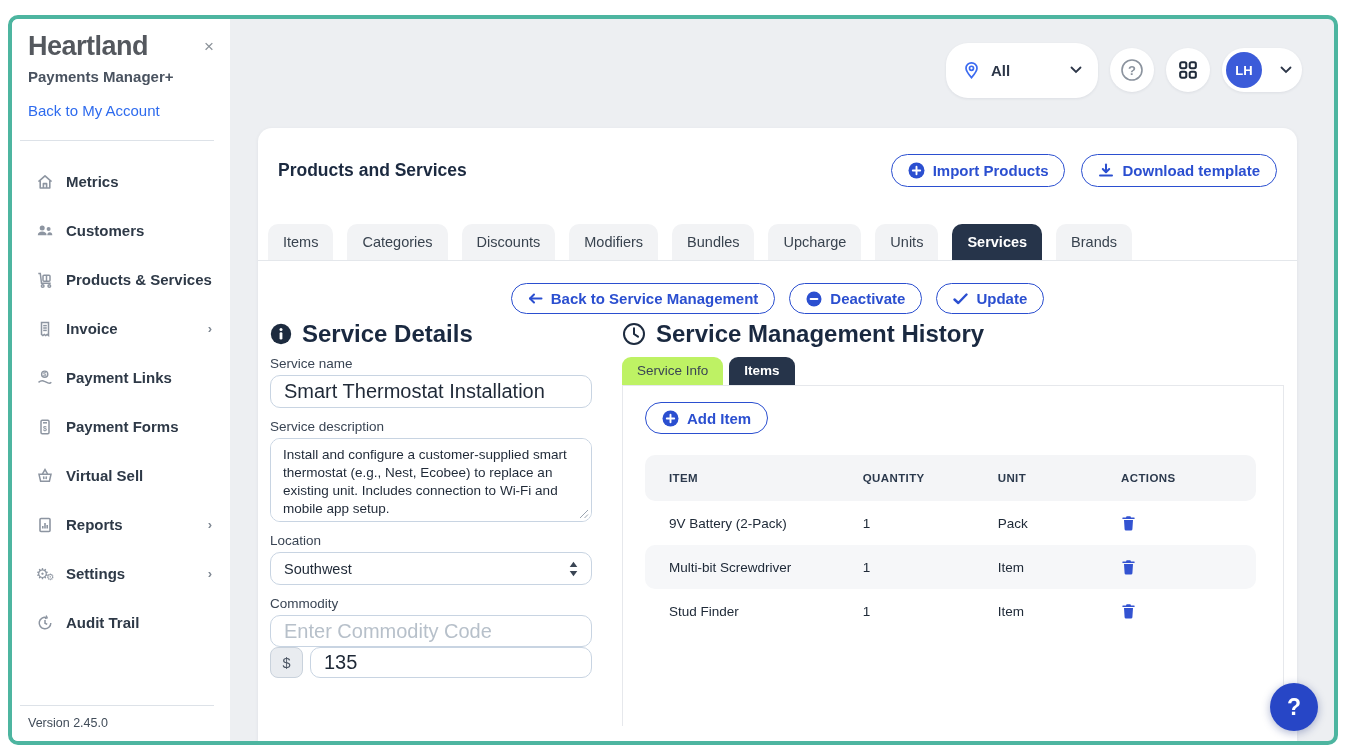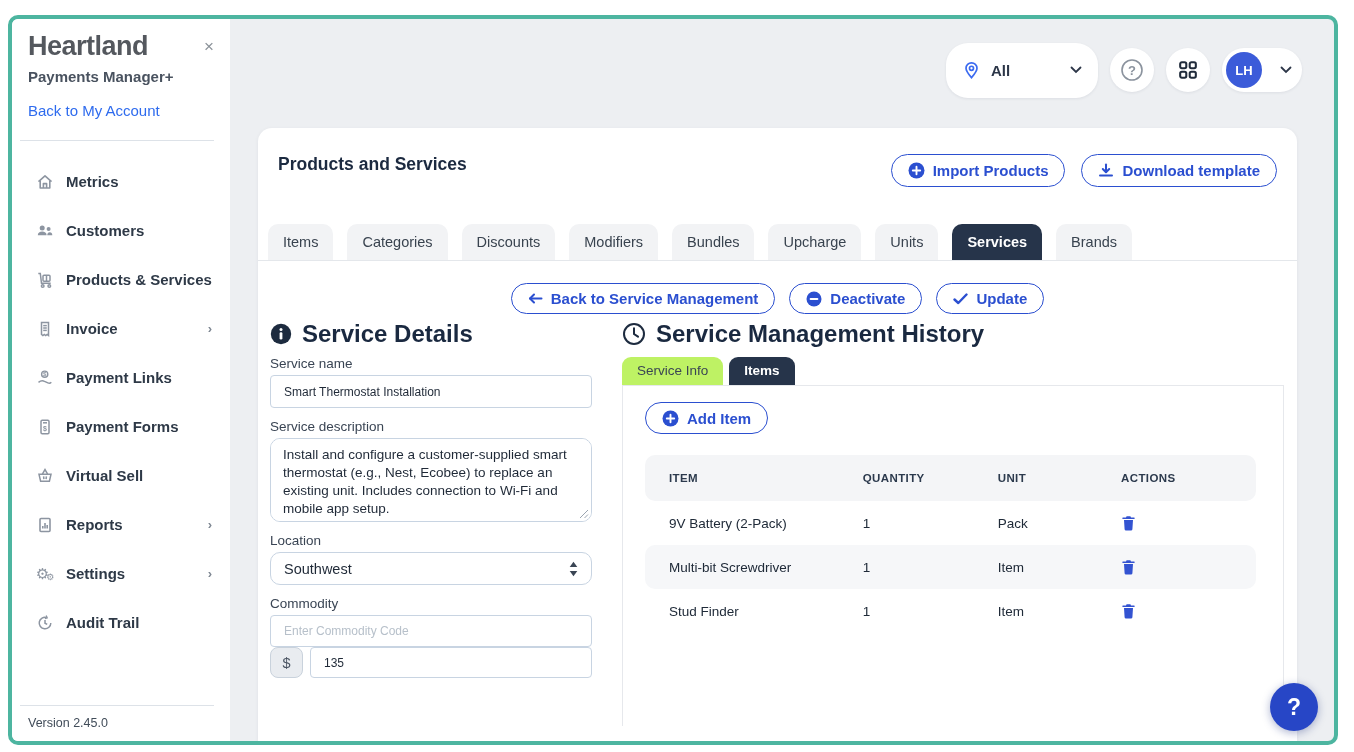--- a/index.html
+++ b/index.html
@@ -34,42 +34,42 @@
   .loc-label { font-size:15px; font-weight:bold; color:#2c3648; margin-left:10px; flex:1; }
   .round-btn { width:44px; height:44px; border-radius:50%; background:#fff; box-shadow:0 1px 3px rgba(30,40,60,.08);
                display:flex; align-items:center; justify-content:center; cursor:pointer; }
   .avatar-pill { width:80px; height:44px; padding:0 10px 0 4px; justify-content:space-between; }
   .avatar { width:36px; height:36px; border-radius:50%; background:#3b5bd9; color:#fff; font-size:13px; font-weight:bold;
             display:flex; align-items:center; justify-content:center; }
 
   
   .card { position:absolute; left:246px; top:109px; width:1039px; height:614px; background:#fff;
           border-radius:14px 14px 0 0; box-shadow:0 1px 4px rgba(30,40,60,.06); }
-  .card-head { display:flex; align-items:flex-start; justify-content:space-between; padding:26px 20px 0 20px; }
+  .card-head { display:flex; align-items:center; justify-content:space-between; padding:26px 20px 0 20px; }
   .card-title { font-size:17.5px; font-weight:bold; color:#1c2a40; }
   .head-actions { display:flex; gap:16px; }
   .btn-outline { display:flex; align-items:center; gap:8px; height:33px; padding:0 16px; border:1.5px solid #2b4fd0;
                  border-radius:17px; color:#2b4fd0; font-size:15px; font-weight:bold; background:#fff; cursor:pointer; }
 
   .tabs-row { display:flex; gap:14px; padding:0 0 0 10px; margin-top:37px; border-bottom:1px solid #e4e7eb; align-items:flex-end; }
   .tab { height:36px; line-height:36px; padding:0 15px; background:#f2f3f5; border-radius:10px 10px 0 0;
          font-size:14.5px; color:#39434f; cursor:pointer; white-space:nowrap; }
   .tab.active { background:#26344a; color:#fff; font-weight:bold; }
 
   .toolbar-row { display:flex; justify-content:center; gap:14px; margin-top:22px; }
   .btn-sm { height:31px; border-radius:16px; }
 
   .content-row { display:flex; padding-left:12px; margin-top:6px; }
 
   
   .left-col { width:322px; flex:0 0 322px; }
   .section-heading { display:flex; align-items:center; gap:10px; font-size:24px; font-weight:bold; color:#1a2940; }
   .field-label { font-size:13.5px; color:#3a4554; margin-top:11px; margin-bottom:4px; }
-  .text-input { width:100%; height:33px; border:1px solid #c8d4e2; border-radius:4px; padding:0 13px;
-                font-size:12px; color:#1f2937; font-family:"Liberation Sans", sans-serif; background:#fff; }
+  .text-input { width:100%; height:33px; border:1px solid #c8d4e2; border-radius:10px; padding:0 13px;
+                font-size:20px; color:#1f2937; font-family:"Liberation Sans", sans-serif; background:#fff; }
   .text-input::placeholder { color:#b7c0ca; }
   .textarea { width:100%; height:84px; border:1px solid #c8d4e2; border-radius:10px; padding:7px 12px;
               font-size:13.5px; line-height:1.33; color:#1f2937; font-family:"Liberation Sans", sans-serif;
               resize:none; position:relative; display:block; }
   .textarea-wrap { position:relative; }
   .resize-handle { position:absolute; right:3px; bottom:3px; width:10px; height:10px; pointer-events:none; }
   .select-box { position:relative; width:100%; height:33px; border:1px solid #c8d4e2; border-radius:10px;
                 display:flex; align-items:center; padding:0 13px; font-size:14.5px; color:#1f2937; cursor:pointer; background:#fff; }
   .select-arrows { position:absolute; right:12px; top:8px; }
   .price-row { display:flex; gap:7px; align-items:center; }

